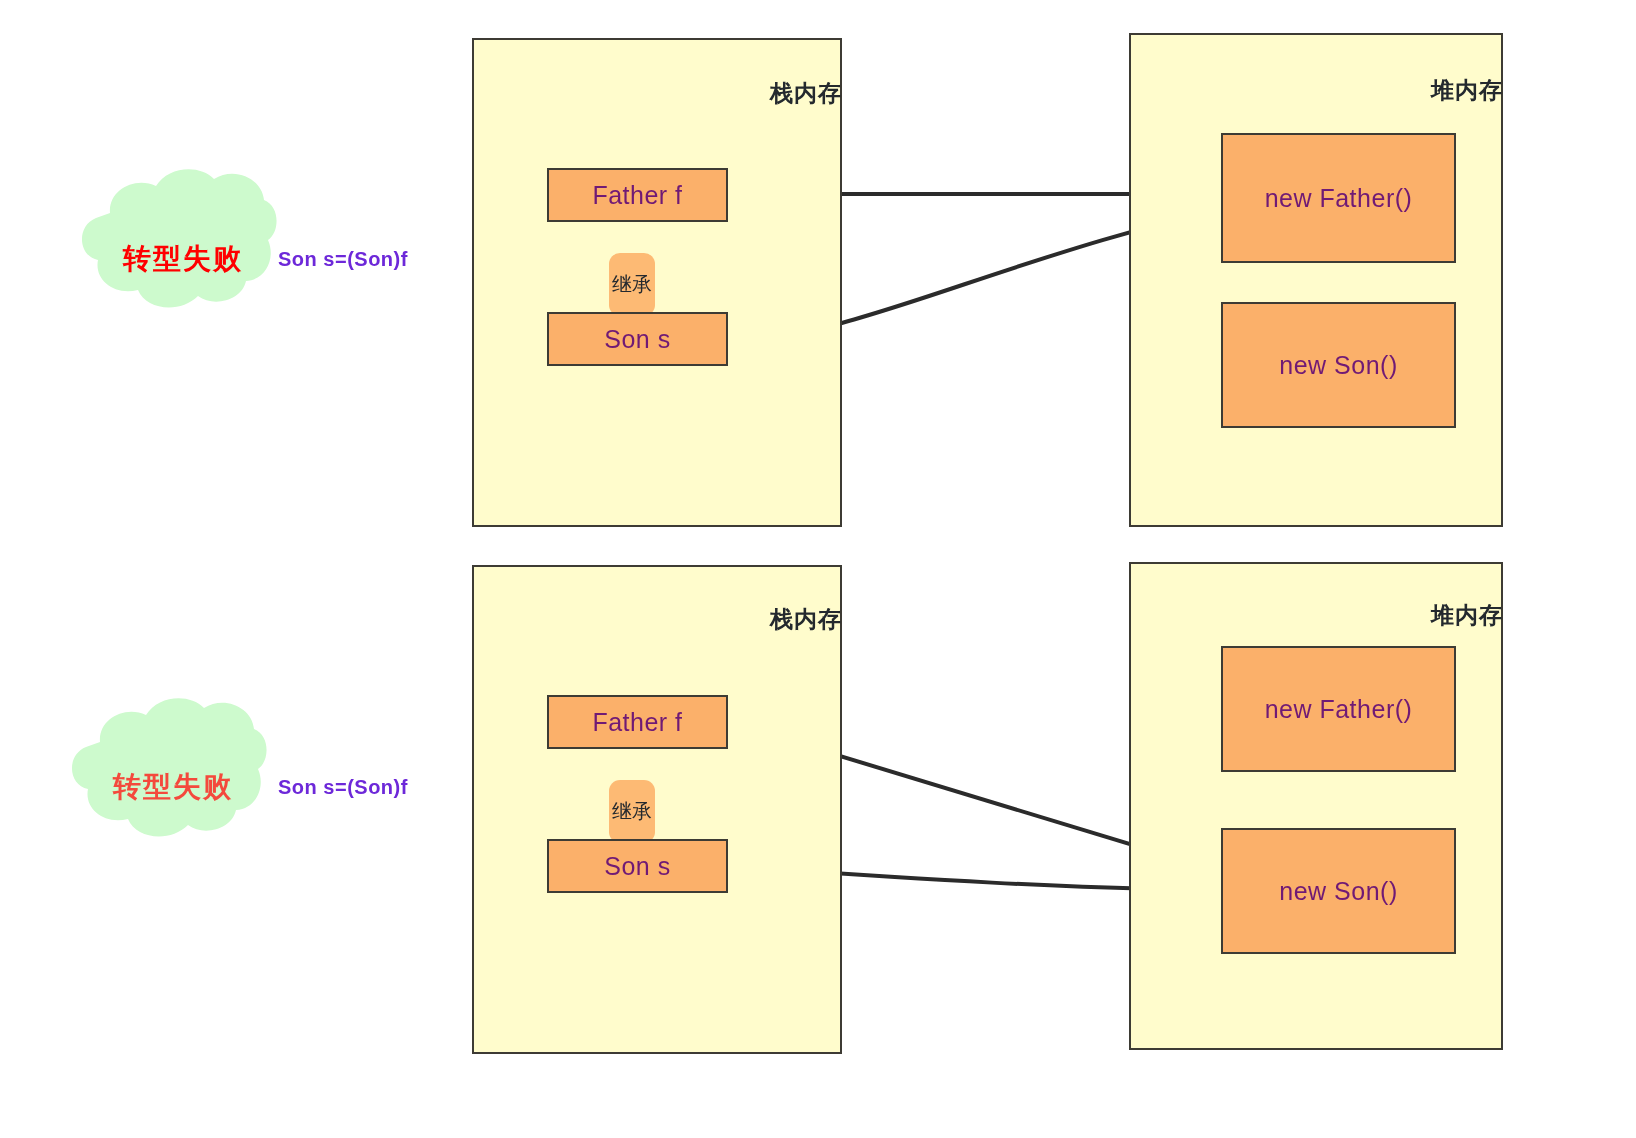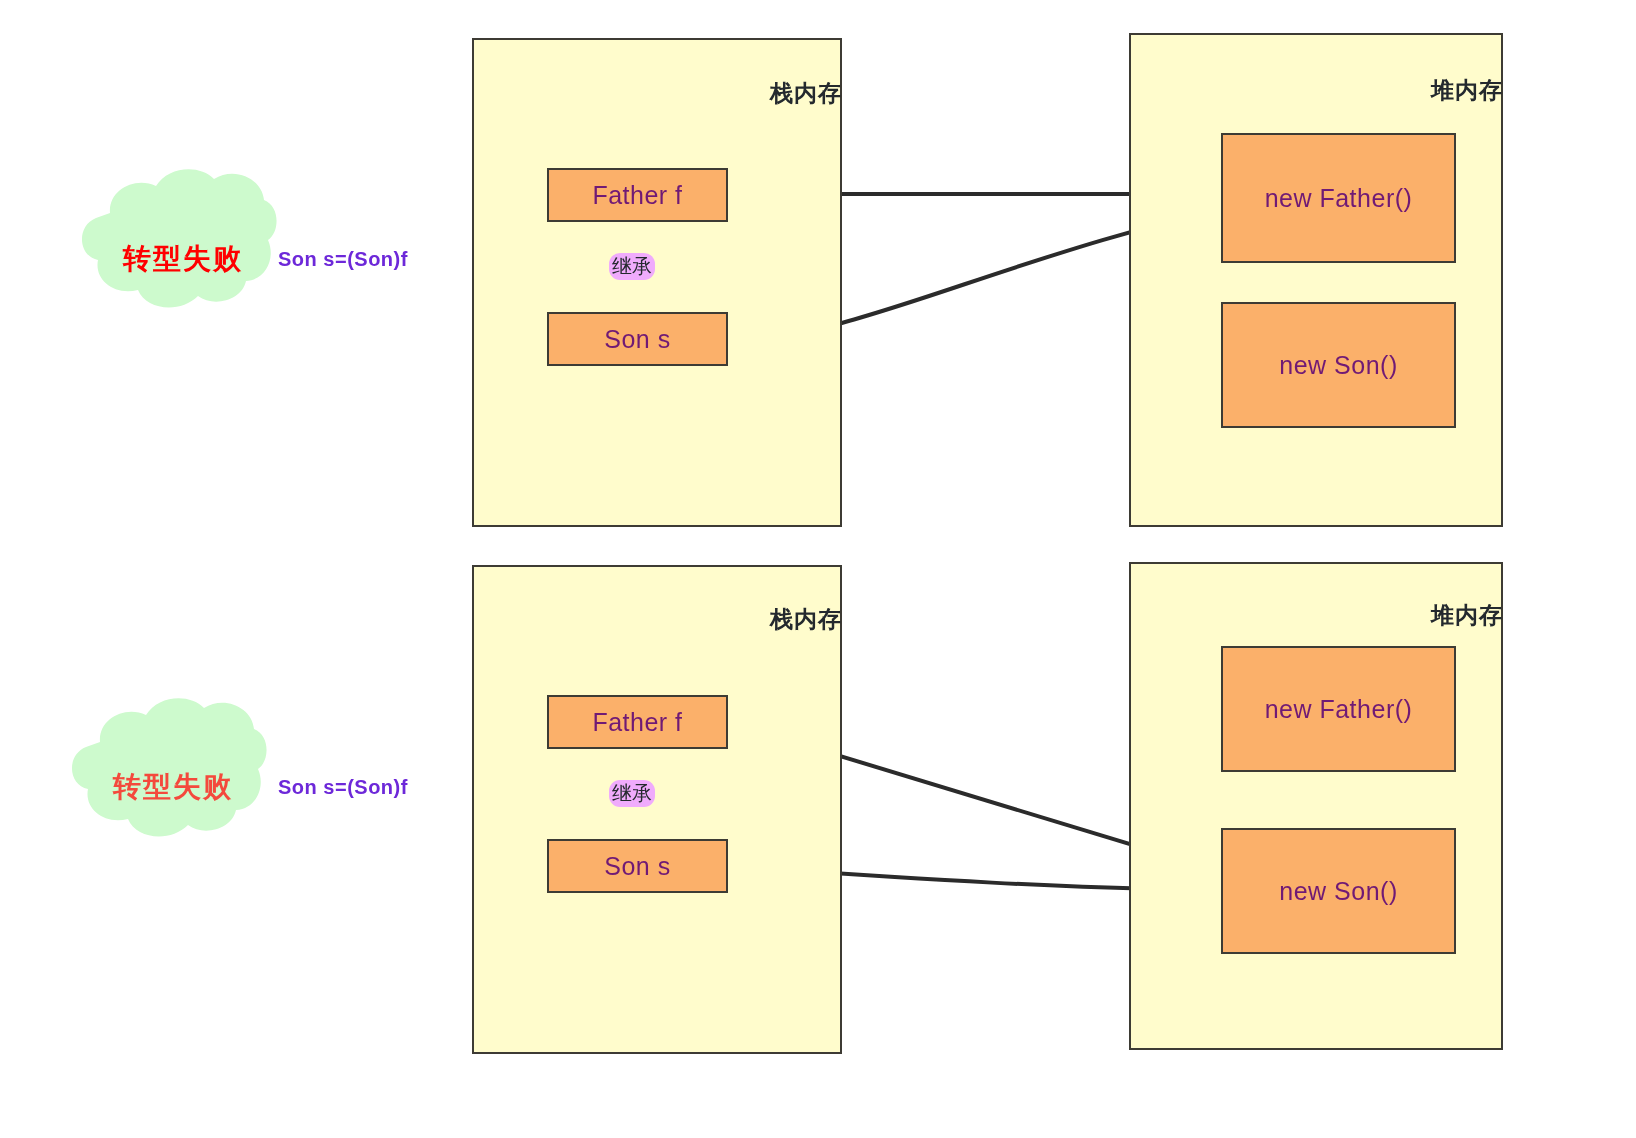--- a/index.html
+++ b/index.html
@@ -53,24 +53,24 @@
     display: flex;
     align-items: center;
     justify-content: center;
     font-size: 25px;
     color: #701a75;
     letter-spacing: 0.5px;
   }
   
   .inherit-label {
     position: absolute;
-    background: #f0abfc;
+    background: #fdba74;
     font-size: 20px;
     color: #24292e;
-    padding: 1px 3px;
+    padding: 19px 3px;
     line-height: 1.25;
     white-space: nowrap;
     border-radius: 11px;
   }
   .cloud-text {
     position: absolute;
     left: 0;
     width: 100%;
     text-align: center;
     font-size: 28px;

